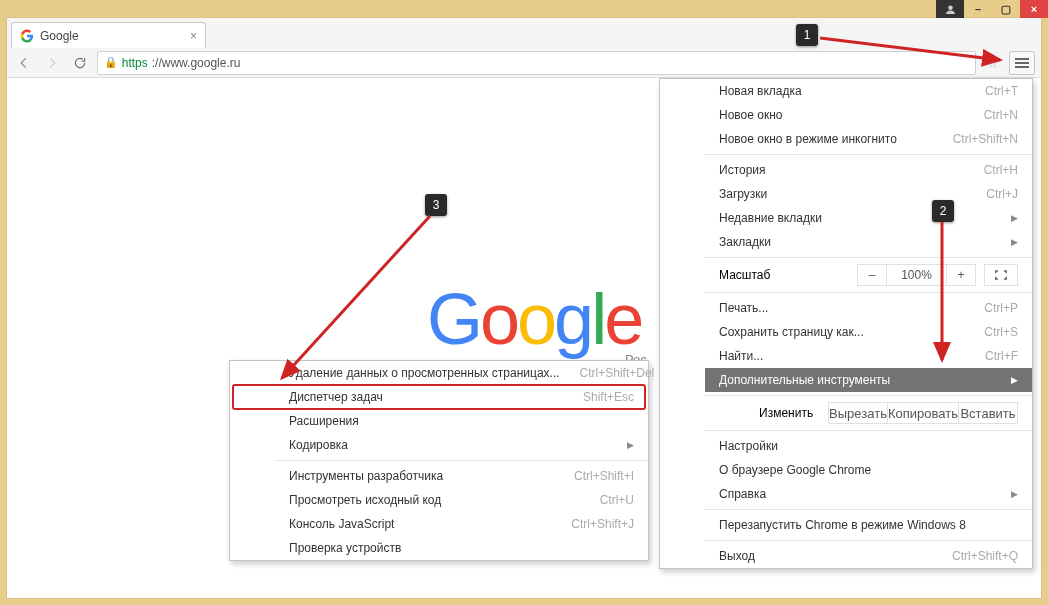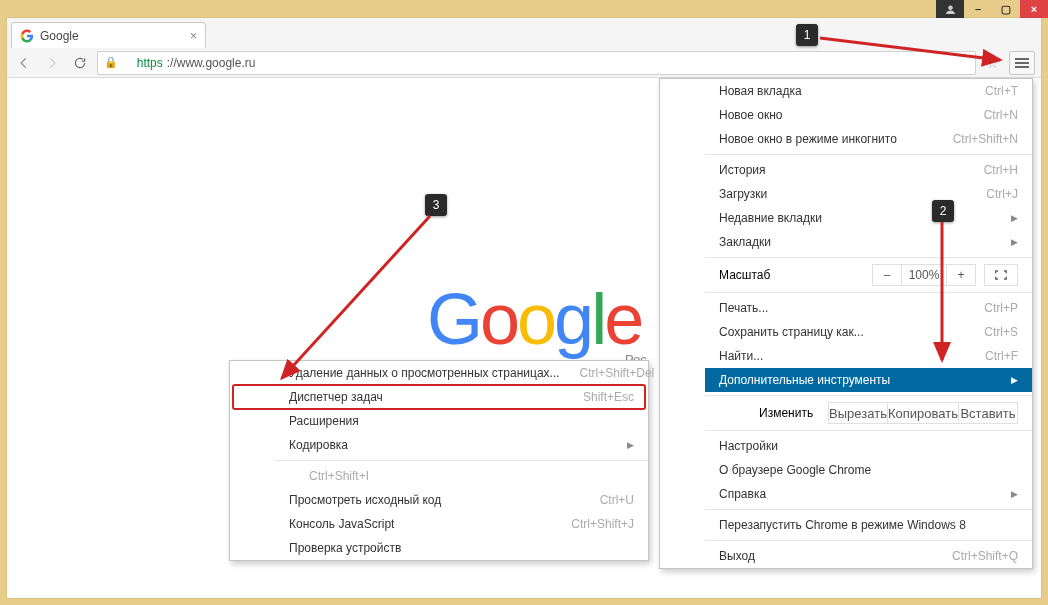--- a/index.html
+++ b/index.html
@@ -33,41 +33,41 @@
   .toolbar {
     height: 30px; background: #f5f5f5; border-bottom: 1px solid #dcdcdc;
     display: flex; align-items: center; padding: 0 6px; gap: 6px;
   }
   .nav-btn { width: 22px; height: 22px; display: flex; align-items: center; justify-content: center; color: #888; border-radius: 2px; }
   .omnibox {
     flex: 1; height: 24px; background: #fff; border: 1px solid #d0d0d0; border-radius: 2px;
     display: flex; align-items: center; padding: 0 6px; gap: 4px; color: #333;
   }
   .lock-icon { color: #0a8a3a; font-size: 11px; }
-  .url-https { color: #0a8a3a; margin-left: 15px; }
+  .url-https { color: #0a8a3a; }
   .url-rest { color: #555; }
   .star-icon { color: #bbb; font-size: 14px; padding: 0 4px; }
   .menu-btn {
     width: 26px; height: 24px; border: 1px solid #c7c7c7; border-radius: 2px;
     display: flex; align-items: center; justify-content: center; background: #f8f8f8;
   }
   .menu-btn span { width: 14px; height: 2px; background: #666; box-shadow: 0 -4px 0 #666, 0 4px 0 #666; }
 
   .content { position: absolute; left: 0; right: 0; top: 60px; bottom: 0; background: #fff; overflow: hidden; }
   .google-logo { position: absolute; left: 420px; top: 200px; font-size: 72px; font-family: "Product Sans", Arial, sans-serif; font-weight: 400; letter-spacing: -3px; }
   .g-blue { color: #4285F4; } .g-red { color: #EA4335; } .g-yellow { color: #FBBC05; } .g-green { color: #34A853; }
   .google-sub { position: absolute; left: 618px; top: 274px; font-size: 13px; color: #888; }
 
   
   .menu { position: absolute; background: #fff; border: 1px solid #c4c4c4; box-shadow: 2px 3px 6px rgba(0,0,0,0.2); font-size: 12px; padding-left: 45px; }
   .menu-row { height: 24px; display: flex; align-items: center; padding: 0 14px; color: #333; white-space: nowrap; position: relative; }
   .menu-row .label { flex: 1; }
   .menu-row .shortcut { color: #aaa; font-size: 12px; margin-left: 20px; }
   .menu-row .sub-arrow { color: #888; font-size: 9px; margin-left: 20px; }
-  .menu-row.highlight { background: #0369a1; color: #fff; }
+  .menu-row.highlight { background: #737373; color: #fff; }
   .menu-row.highlight .sub-arrow { color: #fff; }
   .menu-sep { height: 1px; background: #e5e5e5; margin: 3px 0; }
   .menu-zoom { height: 28px; display: flex; align-items: center; padding: 0 14px; }
   .menu-zoom .label { flex: 1; }
   .zoom-ctrl { display: flex; align-items: center; gap: 0; }
   .zoom-box { width: 30px; height: 22px; border: 1px solid #e0e0e0; display: flex; align-items: center; justify-content: center; color: #555; margin-left: -1px; font-size: 12px;}
   .zoom-full { width: 34px; height: 22px; border: 1px solid #e0e0e0; display: flex; align-items: center; justify-content: center; margin-left: 8px; font-size: 11px; letter-spacing: 1px; color: #666;}
   .menu-edit { height: 28px; display: flex; align-items: center; padding: 0 14px; }
   .menu-edit .label { width: 70px; margin-left: 40px; }
   .edit-box { flex: 1; height: 22px; border: 1px solid #e0e0e0; display: flex; align-items: center; justify-content: center; color: #555; margin-left: -1px; font-size: 13px;}
@@ -176,21 +176,21 @@
     </div>
   <div class="menu-row">
       <span class="label">Закладки</span>
       <span class="sub-arrow">▶</span>
     </div>
   <div class="menu-sep"></div>
   <div class="menu-zoom">
     <span class="label">Масштаб</span>
     <div class="zoom-ctrl">
       <div class="zoom-box">–</div>
-      <div class="zoom-box" style="width:46px">100%</div>
+      <div class="zoom-box" style="width:61px">100%</div>
       <div class="zoom-box">+</div>
       <div class="zoom-full">
         <svg width="14" height="12" viewBox="0 0 24 20" fill="none" stroke="#666" stroke-width="2.5">
             <path d="M3 7V3h4M21 7V3h-4M3 13v4h4M21 13v4h-4"></path>
           </svg>
       </div>
     </div>
   </div>
   <div class="menu-sep"></div>
   <div class="menu-row">
@@ -249,20 +249,21 @@
     </div>
   <div class="menu-row">
       <span class="label">Расширения</span>
     </div>
   <div class="menu-row">
       <span class="label">Кодировка</span>
       <span class="sub-arrow">▶</span>
     </div>
   <div class="menu-sep"></div>
   <div class="menu-row">
+      <span class="label">Инструменты разработчика</span>
       <span class="shortcut">Ctrl+Shift+I</span>
     </div>
   <div class="menu-row">
       <span class="label">Просмотреть исходный код</span>
       <span class="shortcut">Ctrl+U</span>
     </div>
   <div class="menu-row">
       <span class="label">Консоль JavaScript</span>
       <span class="shortcut">Ctrl+Shift+J</span>
     </div>

